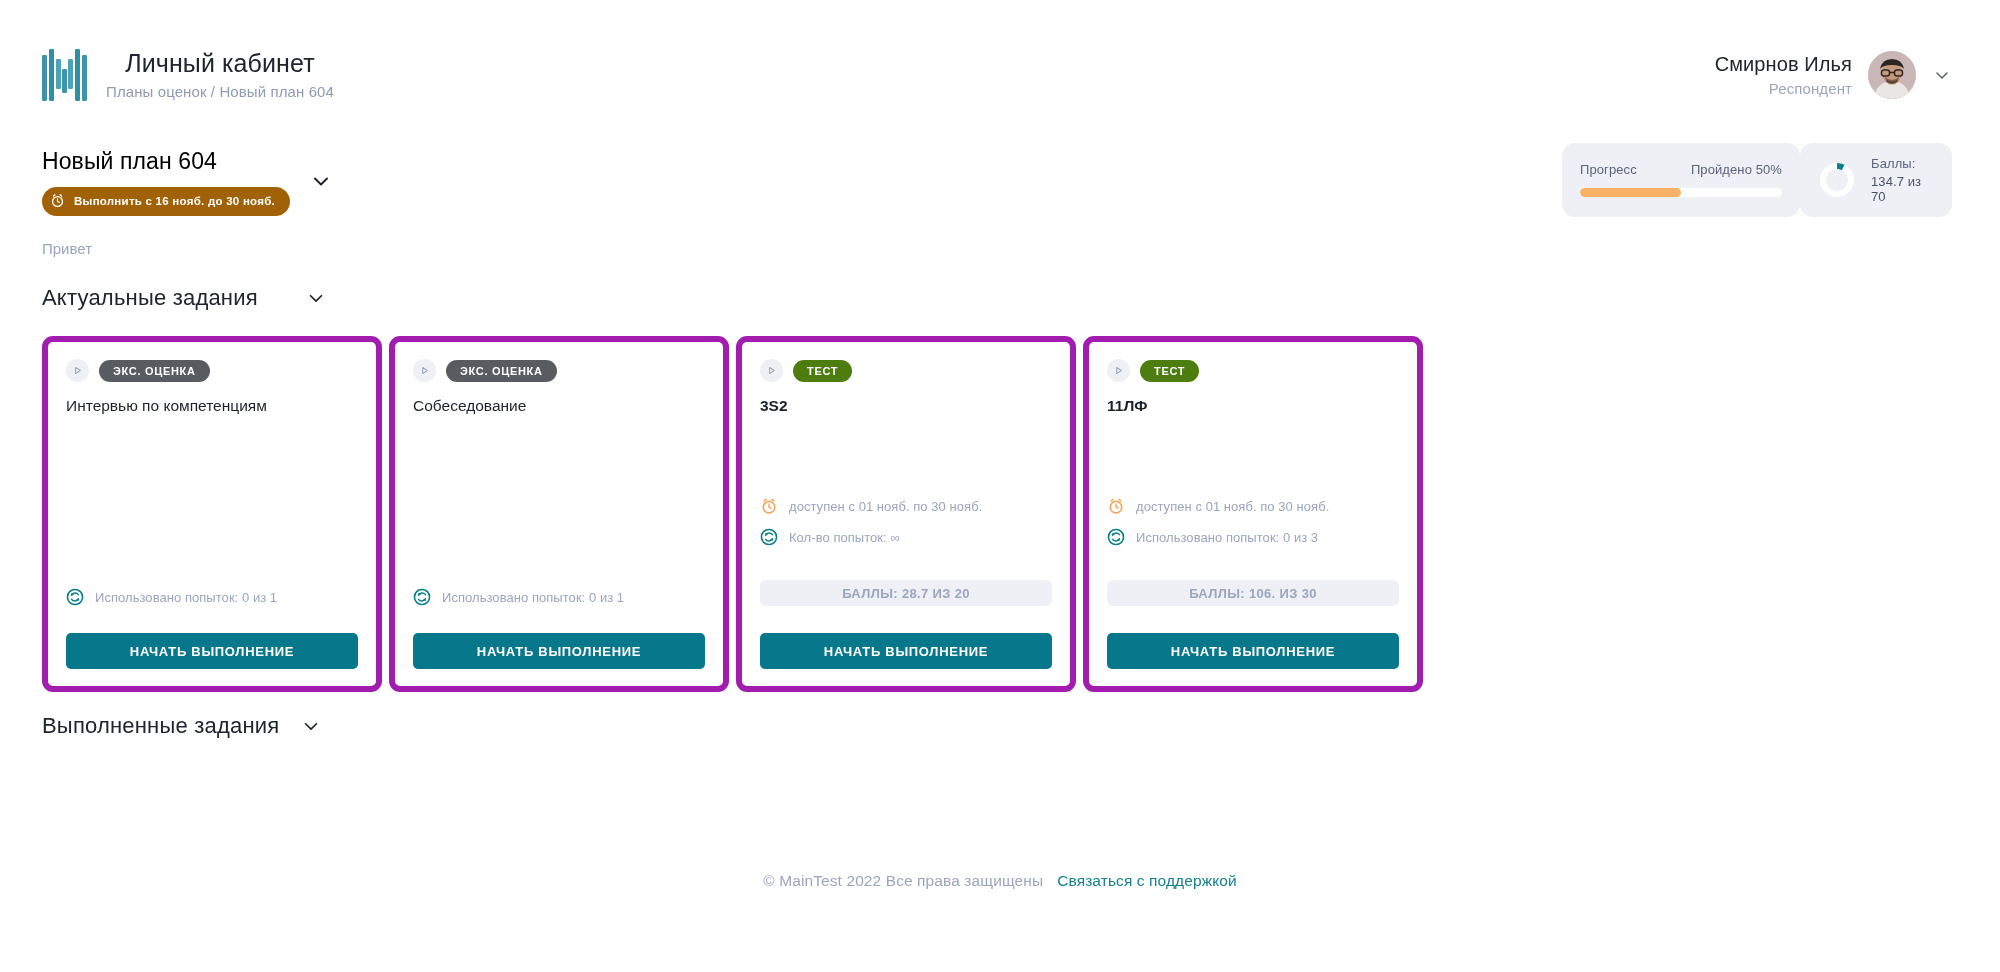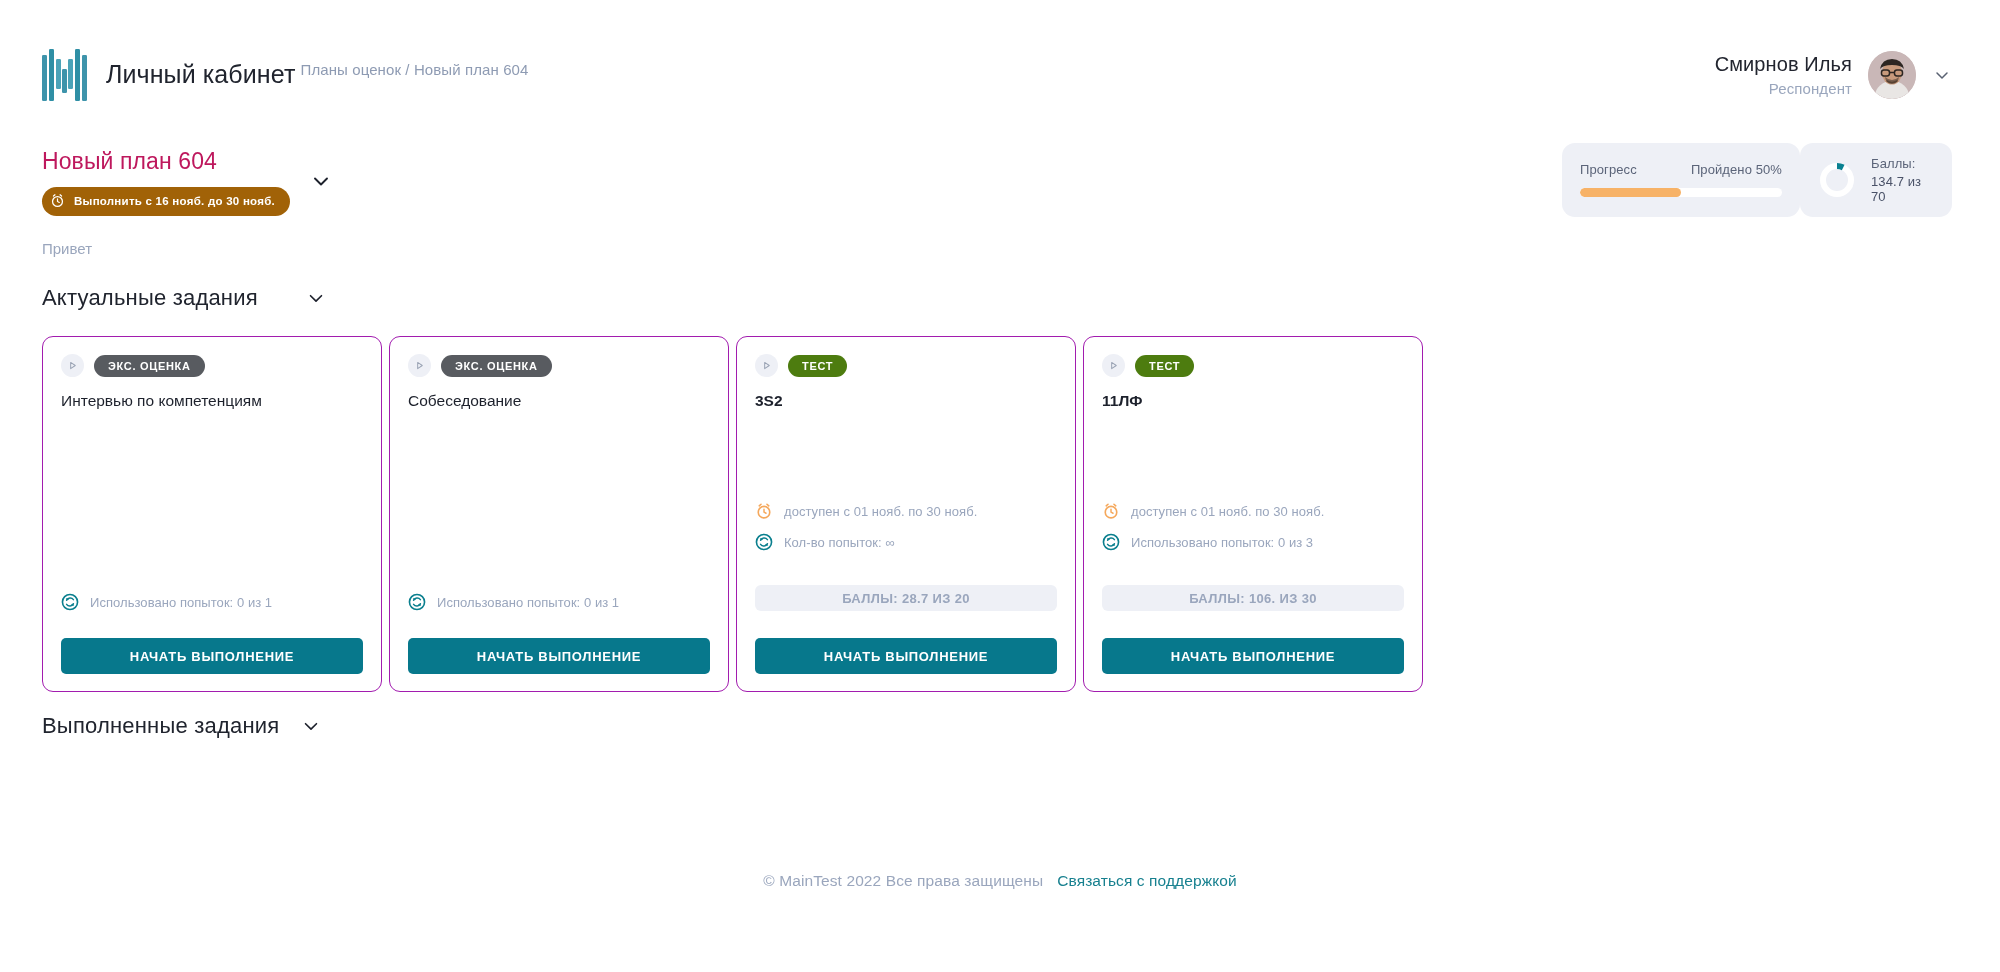--- a/index.html
+++ b/index.html
@@ -39,21 +39,21 @@
     align-items: center;
     gap: 18px;
   }
 
   .logo {
     width: 46px;
     height: 52px;
     display: block;
   }
 
-  .brand-text { display: flex; flex-direction: row; gap: 5px; }
+  .brand-text { display: flex; flex-direction: column; gap: 5px; align-items: center; }
 
   .app-title {
     font-size: 25px;
     font-weight: 400;
     color: #20242e;
     letter-spacing: 0.1px;
     line-height: 1.1;
   }
 
   .breadcrumb {
@@ -117,21 +117,21 @@
 
   .plan-title-row {
     display: flex;
     align-items: flex-start;
     gap: 20px;
   }
 
   .plan-title {
     font-size: 23px;
     font-weight: 400;
-    color: #be185d;
+    color: #000000;
     letter-spacing: 0.1px;
     line-height: 1.2;
   }
 
   .plan-caret {
     margin-top: 22px;
     color: #1d212c;
     display: flex;
     align-items: center;
   }
@@ -252,21 +252,21 @@
     top: 336px;
     left: 42px;
     display: flex;
     gap: 7px;
   }
 
   .card {
     width: 340px;
     height: 356px;
     background: #ffffff;
-    border: 1px solid #a21caf;
+    border: 6px solid #a21caf;
     border-radius: 11px;
     padding: 17px 18px 17px 18px;
     display: flex;
     flex-direction: column;
     position: relative;
   }
 
   .card-top {
     display: flex;
     align-items: center;

